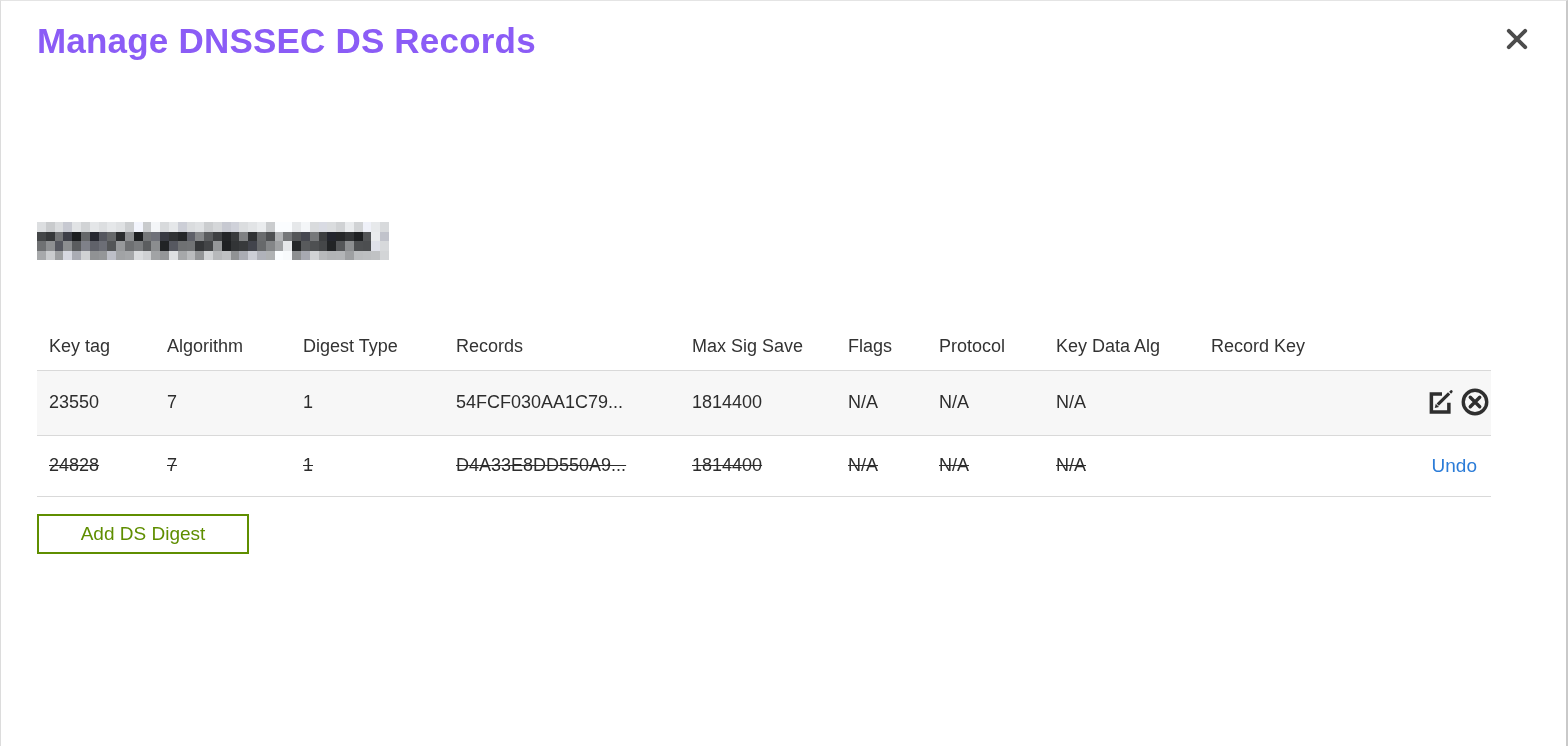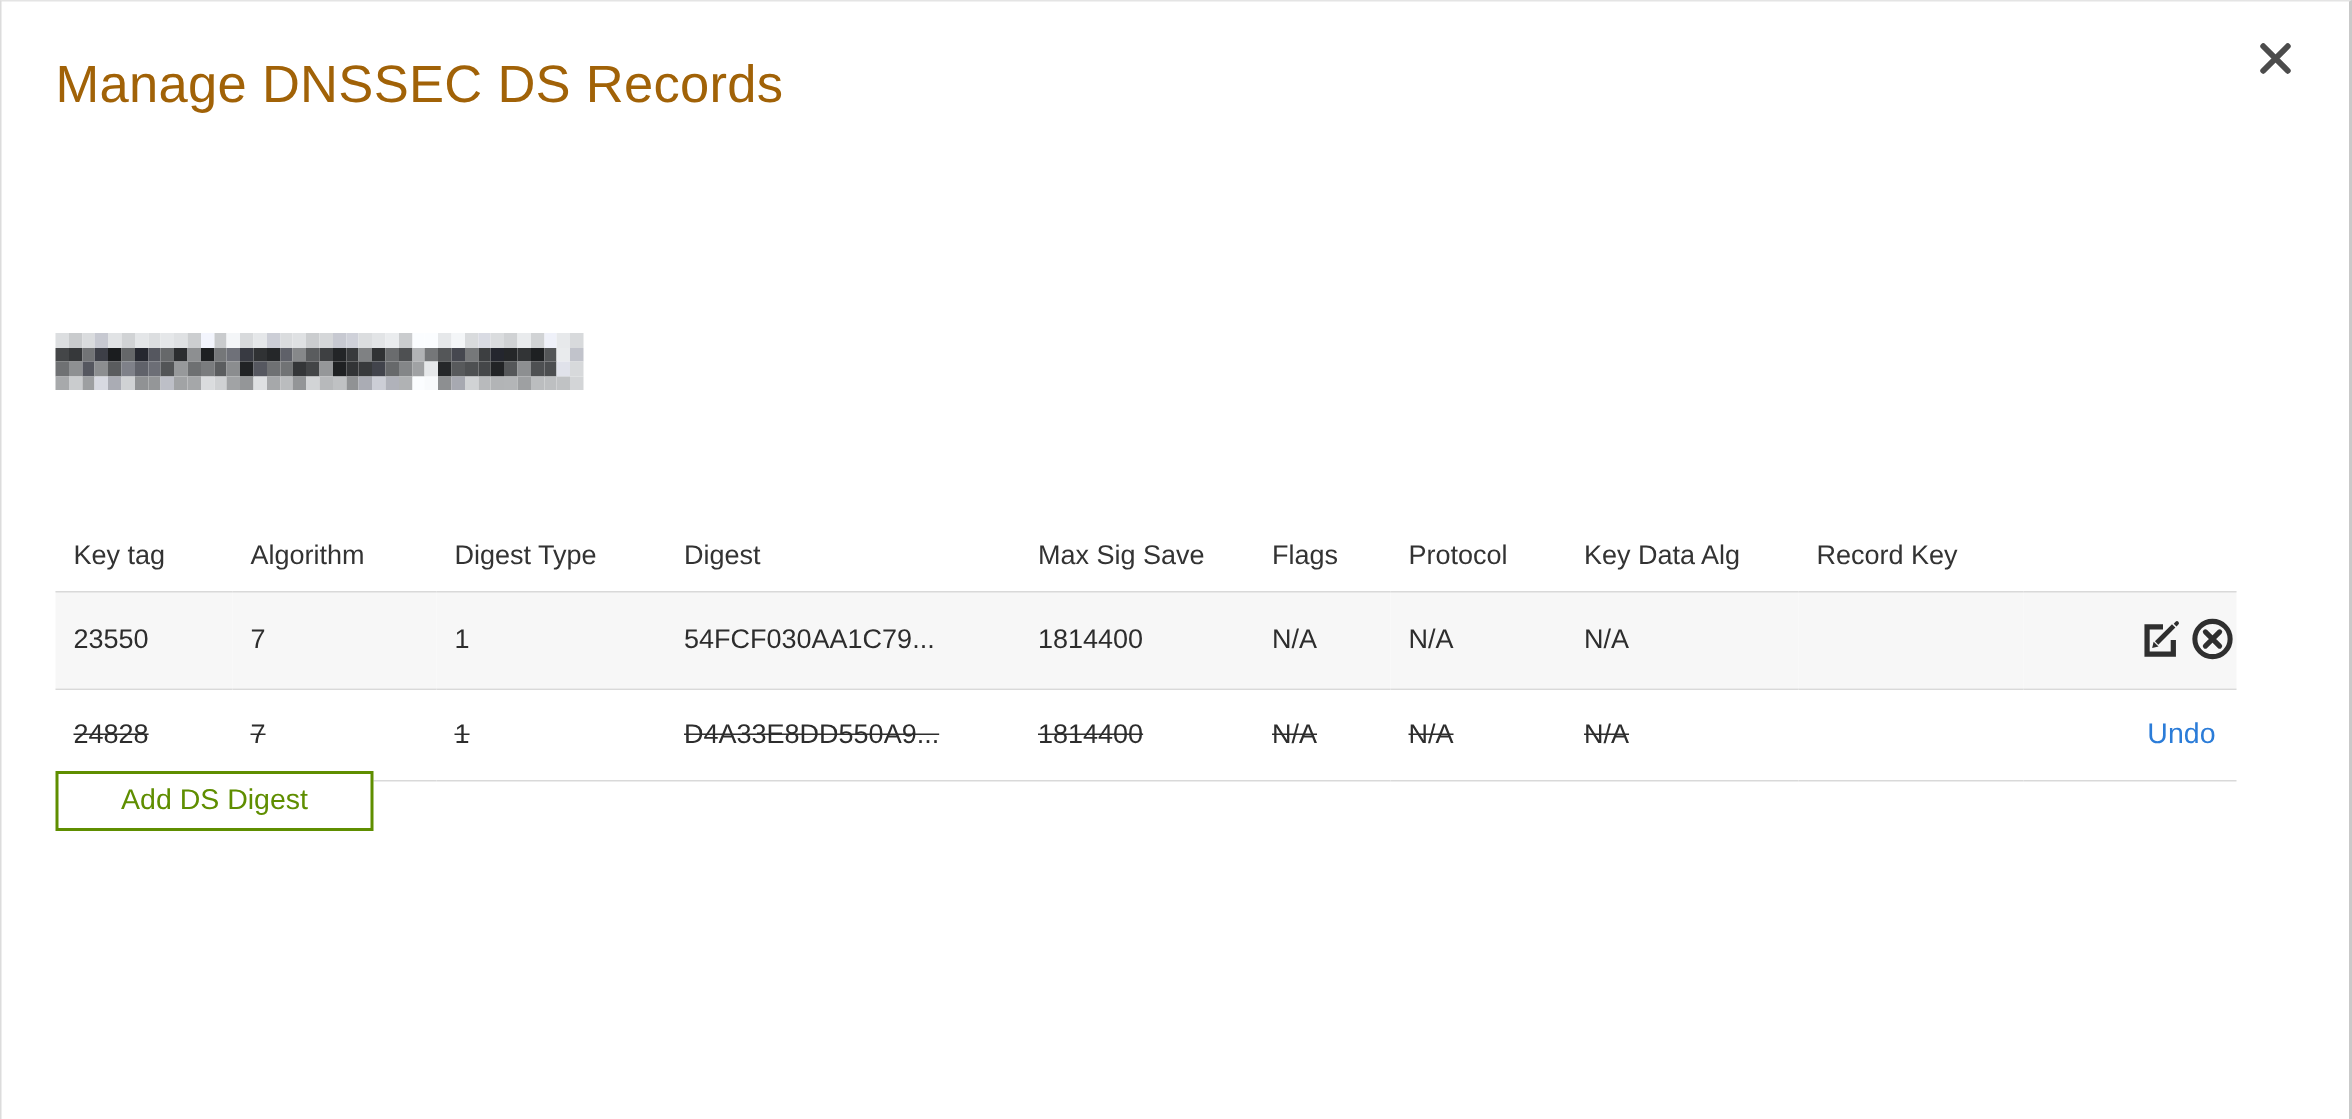--- a/index.html
+++ b/index.html
@@ -8,41 +8,41 @@
   .page {
     position: relative;
     width: 1568px; height: 746px;
     background: #ffffff;
     border-left: 1px solid #dcdcdc;
     border-top: 1px solid #e4e4e4;
     border-right: 2px solid #c9c9c9;
     overflow: hidden;
   }
   .title {
-    position: absolute; left: 36px; top: 36px;
-    font-size: 35px; font-weight: 400; color: #a16207;
+    position: absolute; left: 36px; top: 20px;
+    font-size: 35px; font-weight: 700; color: #8b5cf6;
     letter-spacing: 0.2px;
   }
   .close-btn {
     position: absolute; left: 1500px; top: 22px;
     width: 32px; height: 32px;
     background: none; border: none; cursor: pointer; padding: 2px;
   }
   .redacted {
     position: absolute; left: 36px; top: 221px;
     width: 352px; height: 38px;
     display: grid; grid-template-columns: repeat(40, 1fr);
     grid-template-rows: repeat(4, 1fr);
   }
   .instruction {
     position: absolute; left: 36px; top: 286px;
     font-size: 21px; color: #333333;
   }
   table.ds {
-    position: absolute; left: 36px; top: 352px;
+    position: absolute; left: 36px; top: 328px;
     width: 1454px; border-collapse: collapse; table-layout: fixed;
     font-size: 18px; color: #2d2d2d;
   }
   table.ds th {
     text-align: left; font-weight: 500; color: #333;
     height: 41px; padding: 0 0 6px 12px; vertical-align: middle;
     font-size: 18px;
   }
   table.ds tbody tr { border-top: 1px solid #d9d9d9; }
   table.ds tbody tr:last-child { border-bottom: 1px solid #d9d9d9; }
@@ -275,21 +275,21 @@
       <col style="width:117px">
         <col style="width:155px">
         <col style="width:150px">
       <col style="width:142px">
     </colgroup>
     <thead>
       <tr id="header-row">
           <th>Key tag</th>
           <th>Algorithm</th>
           <th>Digest Type</th>
-          <th>Digest</th>
+          <th>Records</th>
           <th>Max Sig Save</th>
           <th>Flags</th>
           <th>Protocol</th>
           <th>Key Data Alg</th>
           <th>Record Key</th>
           <th></th>
         </tr>
     </thead>
     <tbody id="table-body">
         <tr class="current">

